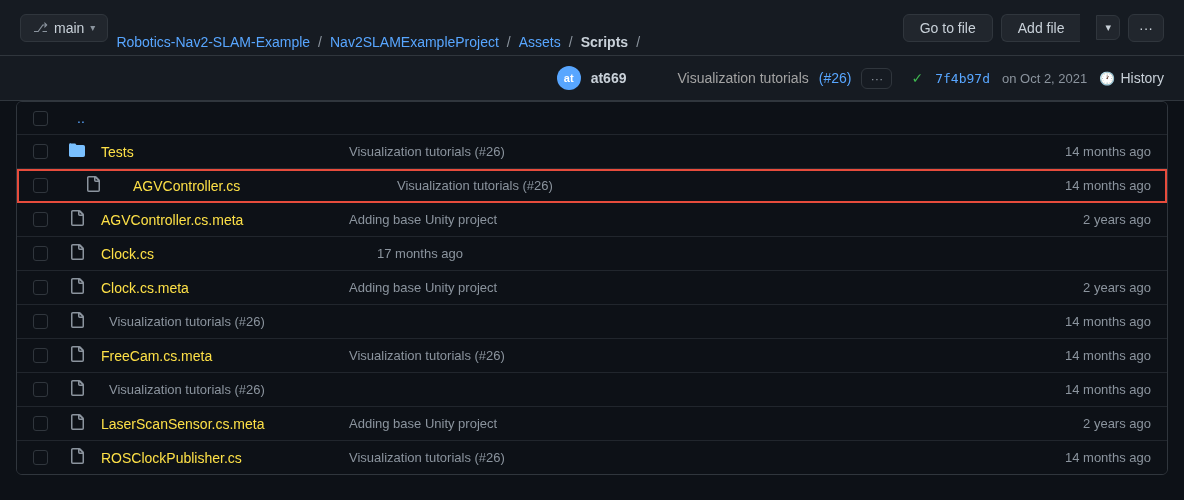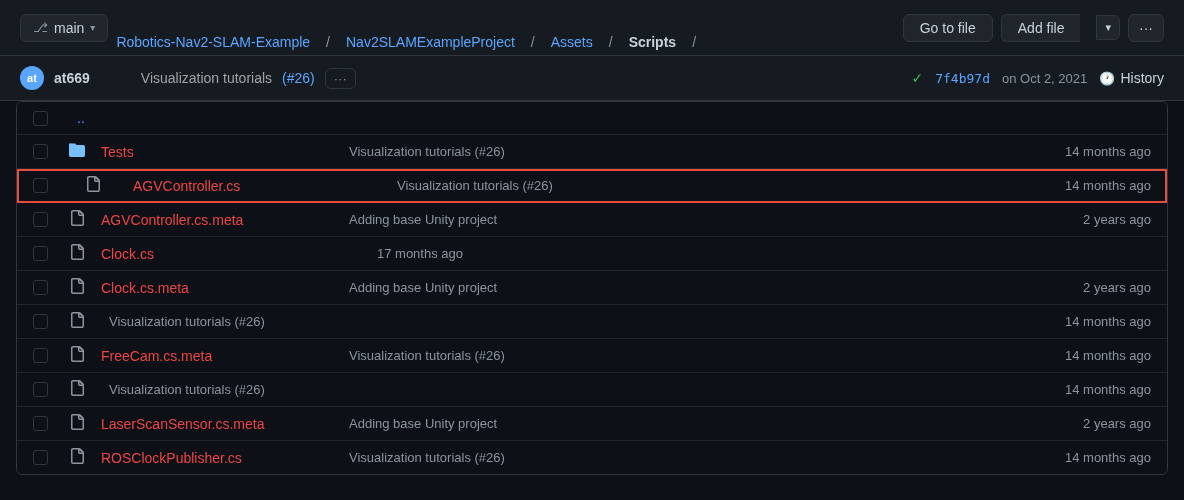--- a/index.html
+++ b/index.html
@@ -44,21 +44,21 @@
       font-size: 10px;
       color: #8b949e;
     }
     .branch-icon {
       color: #8b949e;
       font-size: 13px;
     }
     .breadcrumb {
       display: flex;
       align-items: center;
-      gap: 16px;
+      gap: 8px;
       color: #8b949e;
       font-size: 14px;
       margin-top: 29px;
     }
     .breadcrumb a {
       color: #58a6ff;
       text-decoration: none;
     }
     .breadcrumb .sep { color: #8b949e; }
     .breadcrumb .current { color: #c9d1d9; font-weight: 600; }
@@ -108,24 +108,25 @@
       padding: 5px 10px;
       color: #c9d1d9;
       cursor: pointer;
       font-size: 14px;
     }
 
     
     .commit-row {
       display: flex;
       align-items: center;
-      justify-content: space-between;
+      justify-content: flex-end;
       padding: 10px 20px;
       background: #161b22;
       border-bottom: 1px solid #30363d;
+      gap: 19px;
     }
     .commit-row-left {
       display: flex;
       align-items: center;
       gap: 10px;
     }
     .avatar {
       width: 24px;
       height: 24px;
       border-radius: 50%;
@@ -248,21 +249,21 @@
       flex-shrink: 0;
       color: #8b949e;
       font-size: 14px;
     }
     .col-name {
       width: 240px;
       flex-shrink: 0;
       padding-left: 8px;
     }
     .col-name a {
-      color: #ef4444;
+      color: #fde047;
       text-decoration: none;
     }
     .col-message {
       flex: 1;
       padding: 0 16px;
       color: #8b949e;
       font-size: 13px;
     }
     .col-time {
       width: 130px;

